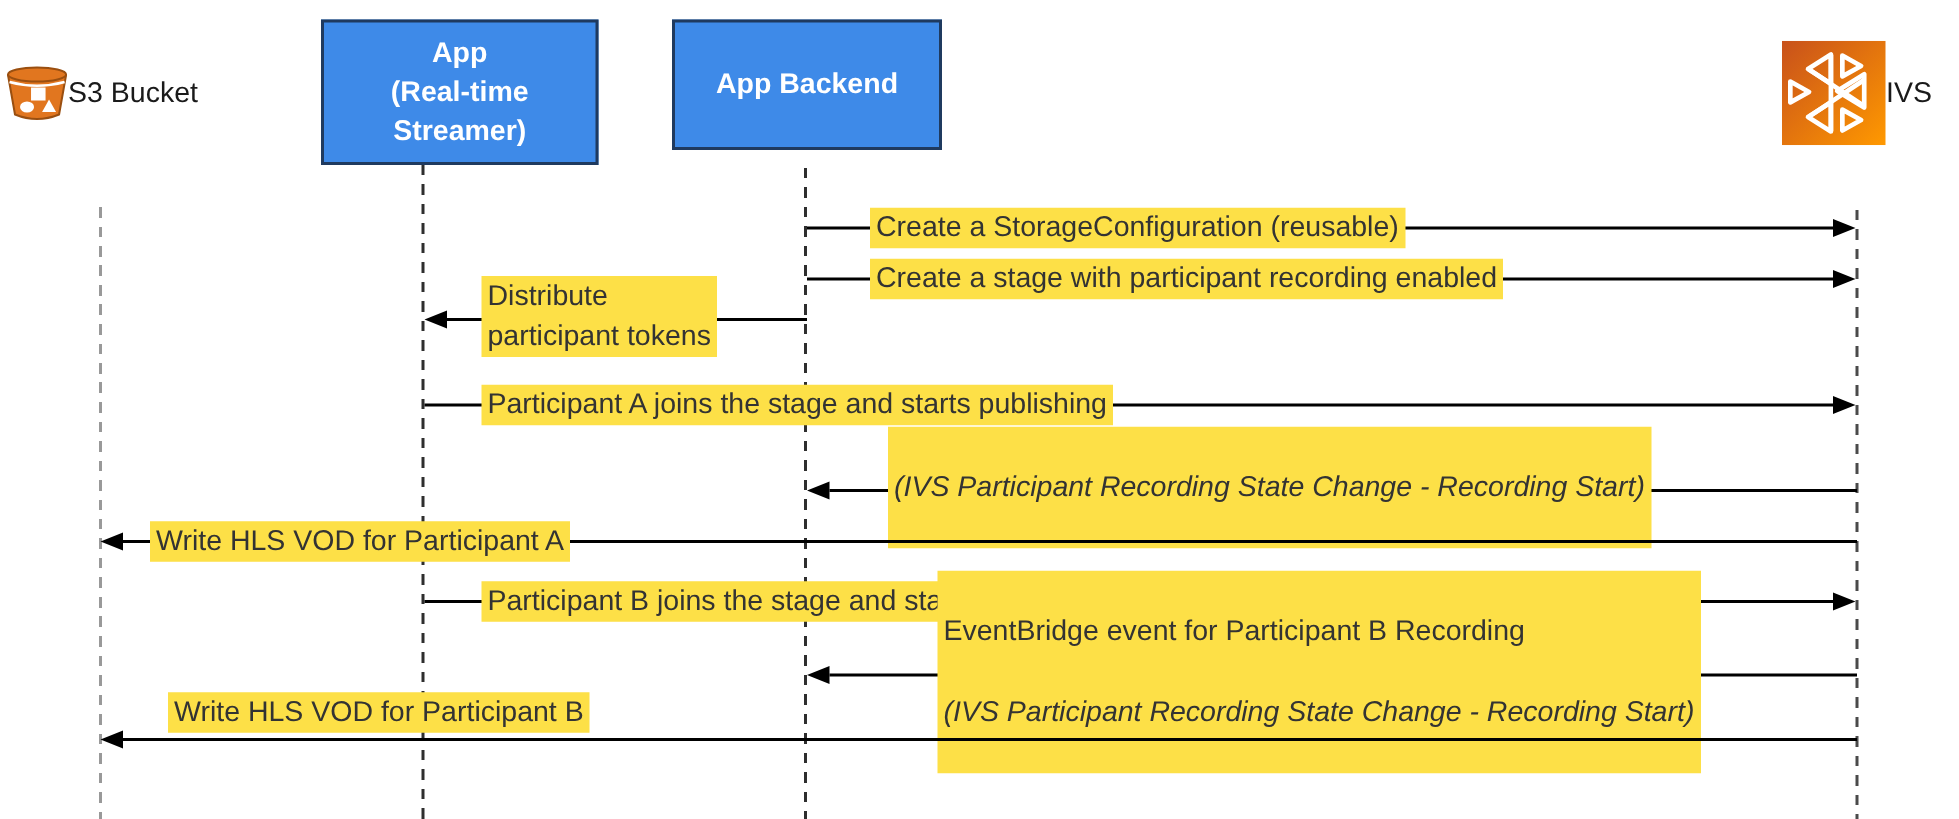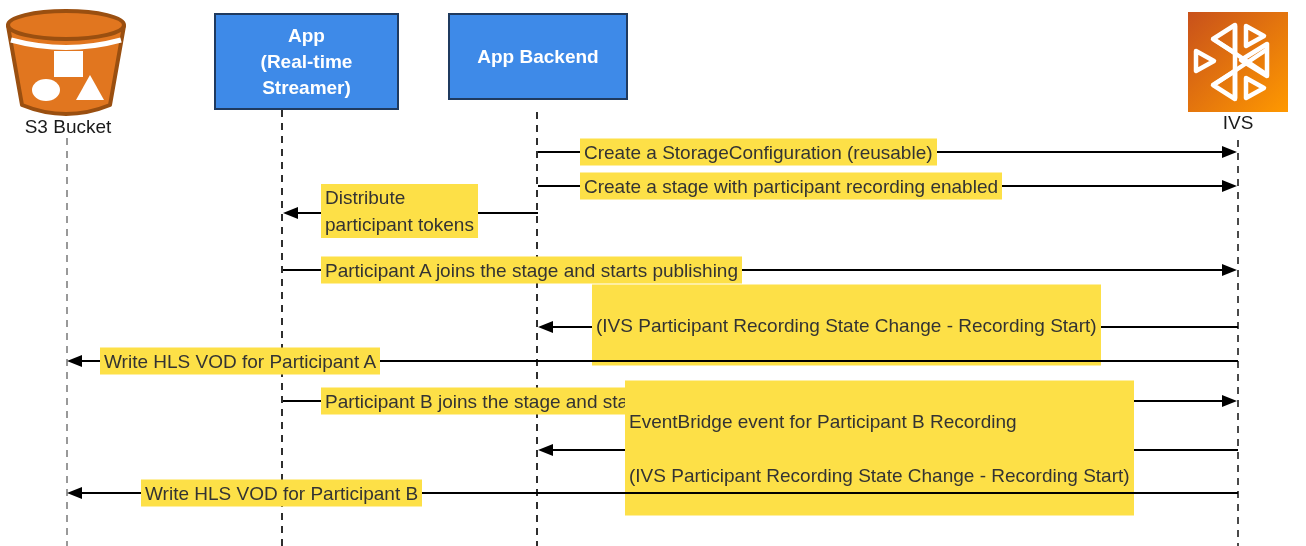--- a/index.html
+++ b/index.html
@@ -7,21 +7,21 @@
     position:relative;width:1306px;height:546px;background:#ffffff;
     font-family:"Liberation Sans", sans-serif;overflow:hidden;
   }
   
   .actor-box{
     position:absolute;top:13px;height:97px;background:#3e8ae8;border:2px solid #1f3a5f;
     box-sizing:border-box;display:flex;align-items:center;justify-content:center;
     color:#ffffff;font-weight:bold;font-size:19px;line-height:26px;text-align:center;
     white-space:pre-line;
   }
-  .actor-figure{position:absolute;display:flex;flex-direction:column;}
+  .actor-figure{position:absolute;display:flex;flex-direction:row;align-items:center;}
   .actor-label{
     font-size:19px;color:#1a1a1a;text-align:center;line-height:21px;white-space:nowrap;
   }
   
   .lifeline{
     position:absolute;width:2px;
     background:repeating-linear-gradient(to bottom,var(--c) 0 7px,transparent 7px 13px);
   }
   .lifeline.dark{--c:#2e2e2e;}
   .lifeline.mid{--c:#4a4a4a;}
@@ -29,21 +29,21 @@
   
   .msg-line{position:absolute;height:2px;background:#000;}
   .arrow{position:absolute;width:0;height:0;border-top:6px solid transparent;border-bottom:6px solid transparent;}
   .arrow.right{border-left:15px solid #000;}
   .arrow.left{border-right:15px solid #000;}
   .msg-label{
     position:absolute;transform:translateY(-50%);
     background:#fde047;padding:0 4px;font-size:19px;line-height:27px;color:#333333;
     white-space:pre-line;
   }
-  .msg-label .l2{display:block;}
+  .msg-label .l2{display:block;font-style:italic;}
   .msg-label .l1{display:block;}
 </style>
 </head>
 <body>
 
 <div class="stage">
 
   <div class="actor-figure" style="left:4px;top:8px;width:128px;">
     <svg width="124" height="108" viewBox="0 0 124 108">
       <path d="M4,18 L18,97 Q40,106 62,106 Q84,106 106,97 L120,18 Z" fill="#e1761f" stroke="#9a4f10" stroke-width="4" stroke-linejoin="round"></path>
@@ -145,16 +145,16 @@
     <div class="arrow left" style="left:538px;top:444px;"></div>
     <div class="msg-label" style="left:592px;top:448px;margin-left:33px;">
       <span class="l1">EventBridge event for Participant B Recording</span>
       <span class="l2">(IVS Participant Recording State Change - Recording Start)</span>
     </div>
   </div>
 
   <div>
     <div class="msg-line" style="left:82px;top:492px;width:1156px;"></div>
     <div class="arrow left" style="left:67px;top:487px;"></div>
-    <div class="msg-label" style="left:112px;top:493px;margin-left:29px;">Write HLS VOD for Participant B</div>
+    <div class="msg-label" style="left:112px;top:475px;">Write HLS VOD for Participant B</div>
   </div>
 
 </div>
 
 </body></html>

